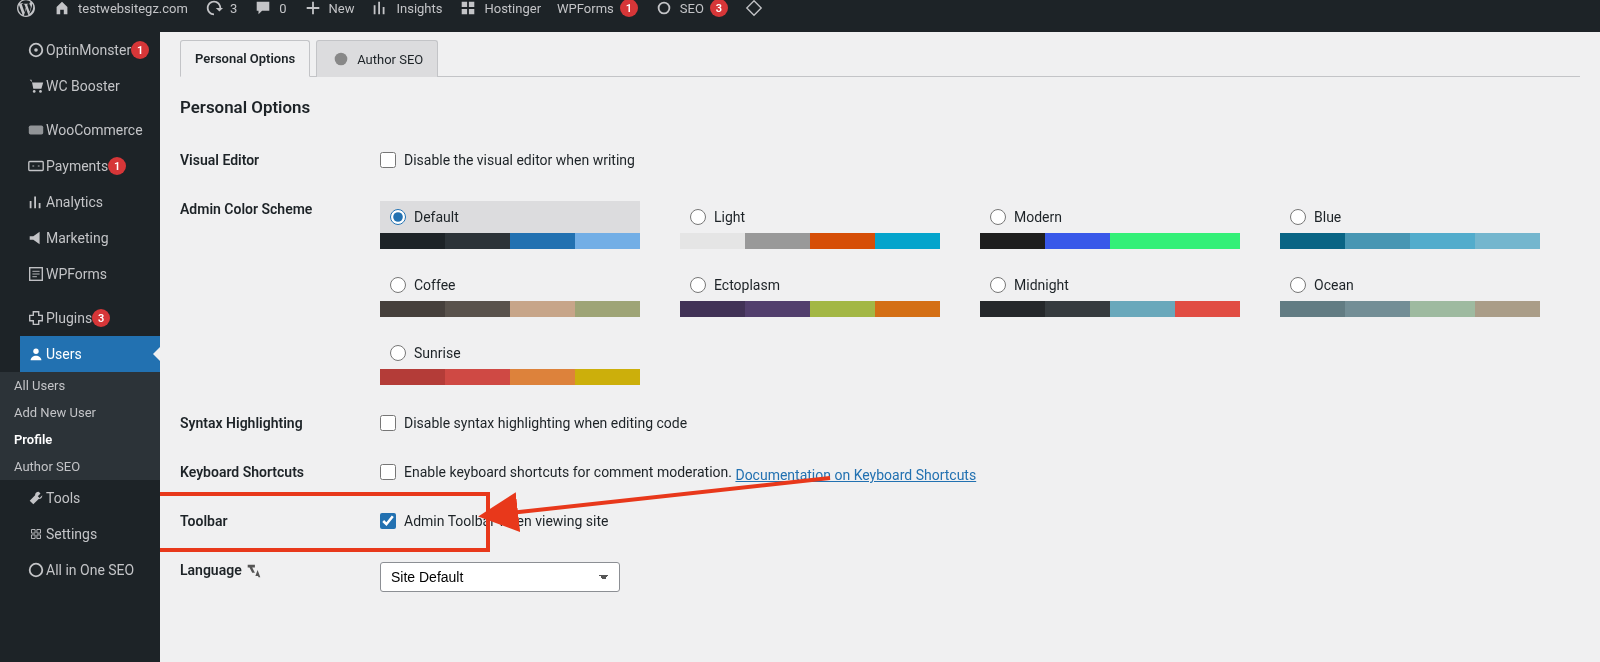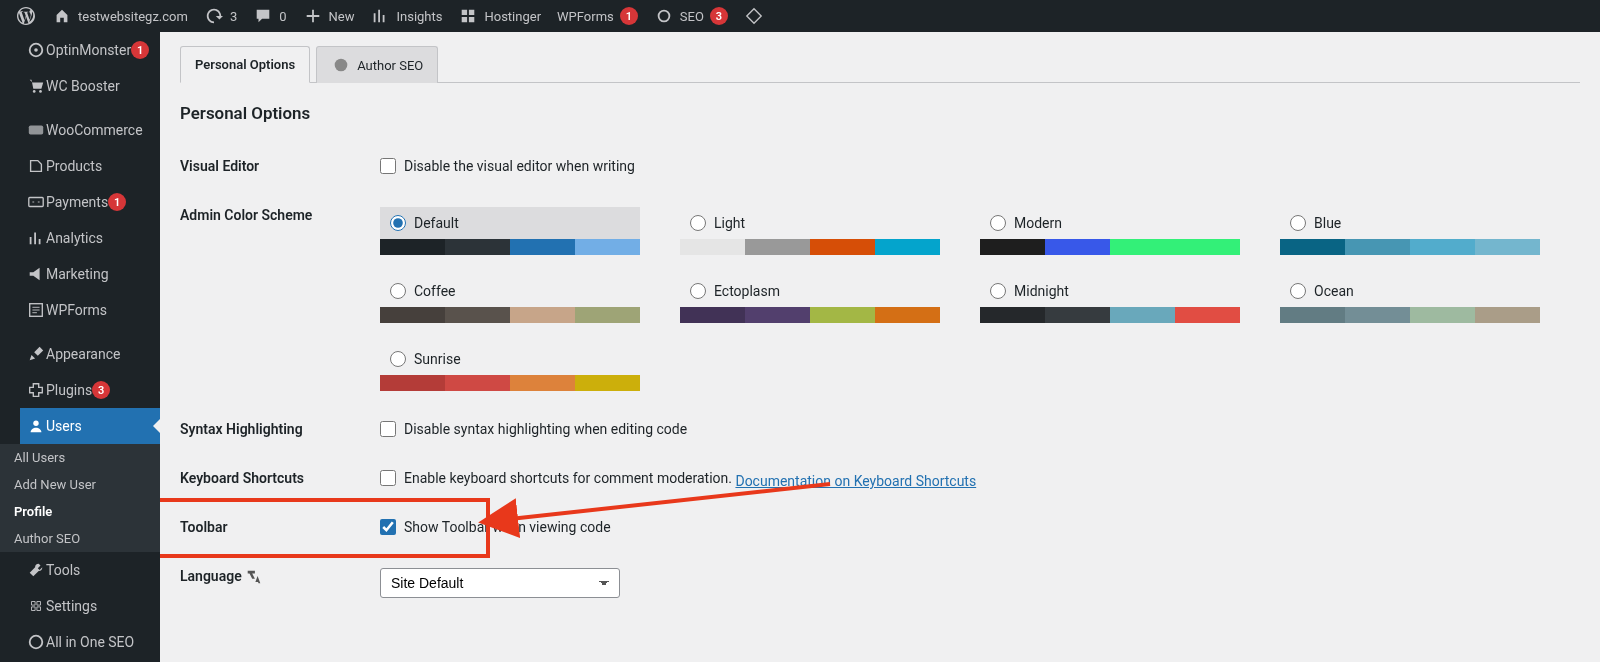--- a/index.html
+++ b/index.html
@@ -1,37 +1,37 @@
 <!DOCTYPE html>
 <html><head>
 <meta charset="utf-8">
 <style>
 * { margin: 0; padding: 0; box-sizing: border-box; }
 body { font-family: -apple-system, BlinkMacSystemFont, "Segoe UI", Roboto, sans-serif; font-size: 13px; color: #1d2327; background: #f0f0f1; overflow: hidden; width: 1600px; height: 662px; }
 
 
-#adminbar { position: absolute; top: 0; left: 0; right: 0; height: 32px; background: #1d2327; color: #c3c4c7; display: flex; align-items: flex-end; padding: 0 8px; font-size: 13px; z-index: 10; }
+#adminbar { position: absolute; top: 0; left: 0; right: 0; height: 32px; background: #1d2327; color: #c3c4c7; display: flex; align-items: flex-end; padding: 8px 8px; font-size: 13px; z-index: 10; }
 #adminbar .ab-item { display: flex; align-items: center; gap: 6px; padding: 0 8px; height: 32px; cursor: pointer; }
 #adminbar .spacer { flex: 1; }
 .badge { display: inline-flex; align-items: center; justify-content: center; min-width: 18px; height: 18px; padding: 0 5px; border-radius: 9px; background: #d63638; color: #fff; font-size: 11px; font-weight: 600; }
 .avatar { width: 16px; height: 16px; background: #8c8f94; display: inline-block; border-radius: 2px; }
 
 
 #sidebar { position: absolute; top: 32px; left: 0; bottom: 0; width: 160px; background: #1d2327; color: #c3c4c7; overflow-y: auto; }
 #sidebar .menu-item { display: flex; align-items: center; padding: 8px 6px; cursor: pointer; font-size: 14px; margin-left: 20px; }
 #sidebar .menu-item.current { background: #2271b1; color: #fff; position: relative; }
 #sidebar .menu-item.current:after { content: ""; position: absolute; right: -1px; top: 50%; transform: translateY(-50%); border: 8px solid transparent; border-right-color: #f0f0f1; }
 #sidebar .submenu { background: #2c3338; }
 #sidebar .submenu .sub-item { padding: 6px 12px 6px 14px; color: #c3c4c7; cursor: pointer; font-size: 13px; }
 #sidebar .submenu .sub-item.current { color: #fff; font-weight: 600; }
 .menu-icon { width: 20px; height: 20px; display: inline-flex; align-items: center; justify-content: center; flex:none; }
 .menu-icon svg { width: 18px; height: 18px; fill: currentColor; }
 
 
-#content { position: absolute; top: 32px; left: 160px; right: 0; bottom: 0; padding: 6px 20px 20px; overflow-y: auto; }
+#content { position: absolute; top: 32px; left: 160px; right: 0; bottom: 0; padding: 0 20px 20px; overflow-y: auto; }
 .tabs { display: flex; gap: 6px; border-bottom: 1px solid #c3c4c7; margin-bottom: 20px; margin-top: 8px; }
 .tab { padding: 8px 14px; background: #dcdcde; border: 1px solid #c3c4c7; border-bottom: none; border-radius: 3px 3px 0 0; cursor: pointer; display: flex; align-items: center; gap: 6px; margin-bottom: -1px; }
 .tab.active { background: #f0f0f1; border-bottom: 1px solid #f0f0f1; font-weight: 600; }
 h2 { font-size: 1.3em; margin-bottom: 20px; font-weight: 600; }
 .form-table { width: 100%; border-spacing: 0; }
 .form-table th { text-align: left; vertical-align: top; width: 200px; padding: 15px 10px 15px 0; font-weight: 600; font-size: 14px; }
 .form-table td { padding: 15px 10px 15px 0; vertical-align: top; font-size: 14px; }
 .form-table label { display: inline-flex; align-items: flex-start; gap: 8px; cursor: pointer; }
 input[type=checkbox], input[type=radio] { width: 16px; height: 16px; margin: 0; accent-color: #2271b1; }
 a { color: #2271b1; text-decoration: underline; }
@@ -159,28 +159,20 @@
       <span class="menu-icon">
         <svg viewBox="0 0 20 20">
           <rect x="2" y="5" width="16" height="10" rx="2" fill="currentColor" opacity="0.7"></rect>
         </svg>
       </span>
       <span>WooCommerce</span>
     </div>
   <div class="menu-item">
       <span class="menu-icon">
         <svg viewBox="0 0 20 20">
-          <path d="M4 4h8l4 4v8H4z" fill="none" stroke="currentColor" stroke-width="1.5"></path>
-        </svg>
-      </span>
-      <span>Products</span>
-    </div>
-  <div class="menu-item">
-      <span class="menu-icon">
-        <svg viewBox="0 0 20 20">
           <rect x="2" y="5" width="16" height="10" rx="1" fill="none" stroke="currentColor" stroke-width="1.5"></rect>
           <path d="M6 10h2M12 10h2" stroke="currentColor"></path>
         </svg>
       </span>
       <span>Payments</span>
       <span class="badge">1</span>
     </div>
   <div class="menu-item">
       <span class="menu-icon">
         <svg viewBox="0 0 20 20">
@@ -200,28 +192,20 @@
   <div class="menu-item">
       <span class="menu-icon">
         <svg viewBox="0 0 20 20">
           <rect x="3" y="3" width="14" height="14" fill="none" stroke="currentColor" stroke-width="1.5"></rect>
           <path d="M6 7h8M6 10h8M6 13h5" stroke="currentColor"></path>
         </svg>
       </span>
       <span>WPForms</span>
     </div>
   <div style="height:8px"></div>
-  <div class="menu-item">
-      <span class="menu-icon">
-        <svg viewBox="0 0 20 20">
-          <path d="M3 17l2-6 4 4-6 2zm5-9l6-6 4 4-6 6z"></path>
-        </svg>
-      </span>
-      <span>Appearance</span>
-    </div>
   <div class="menu-item">
       <span class="menu-icon">
         <svg viewBox="0 0 20 20">
           <path d="M7 3v4H3v6h4v4h6v-4h4V7h-4V3z" fill="none" stroke="currentColor" stroke-width="1.5"></path>
         </svg>
       </span>
       <span>Plugins</span>
       <span class="badge">3</span>
     </div>
   <div class="menu-item current">
@@ -417,21 +401,21 @@
       <th>Keyboard Shortcuts</th>
       <td><label>
               <input type="checkbox" style="">
               <span>Enable keyboard shortcuts for comment moderation.</span>
             </label> <a href="#">Documentation on Keyboard Shortcuts</a></td>
     </tr>
     <tr class="highlight-row">
       <th>Toolbar</th>
       <td><label>
               <input type="checkbox" checked="" style="">
-              <span>Show Toolbar when viewing code</span>
+              <span>Admin Toolbar when viewing site</span>
             </label>
         <div class="hbox" style="left:-210px; top:-6px; width:520px; height:60px;"></div>
         <div class="arrow" style="left:320px; top:-30px;">
           <svg width="350" height="60">
                 <defs>
                   <marker id="ah" markerWidth="12" markerHeight="12" refX="2" refY="5" orient="auto">
                     <path d="M0 0L10 5L0 10z" fill="#e8381b"></path>
                   </marker>
                 </defs>
                 <line x1="330" y1="10" x2="10" y2="45" stroke="#e8381b" stroke-width="4" marker-end="url(#ah)"></line>

